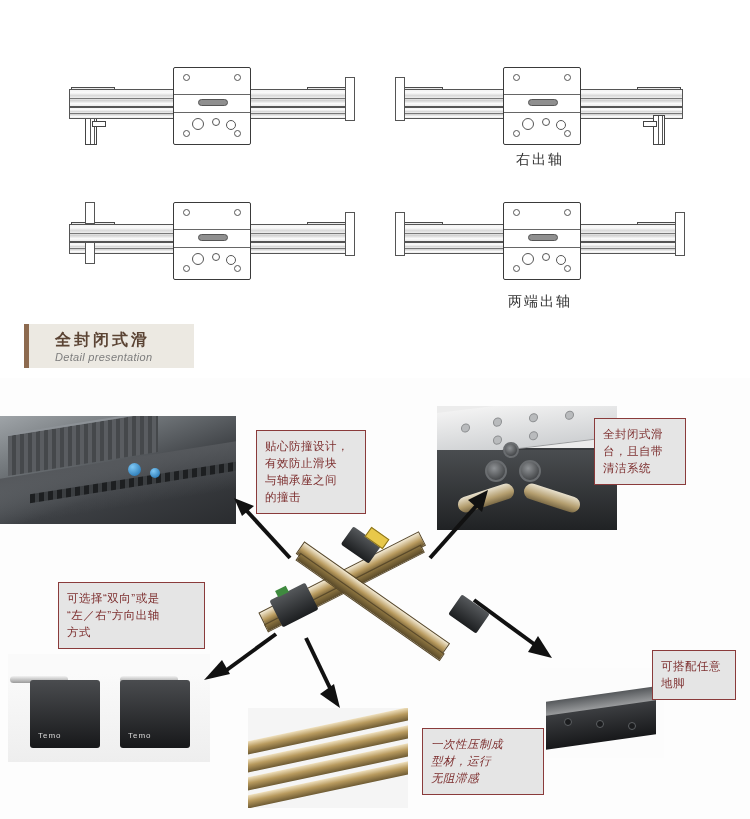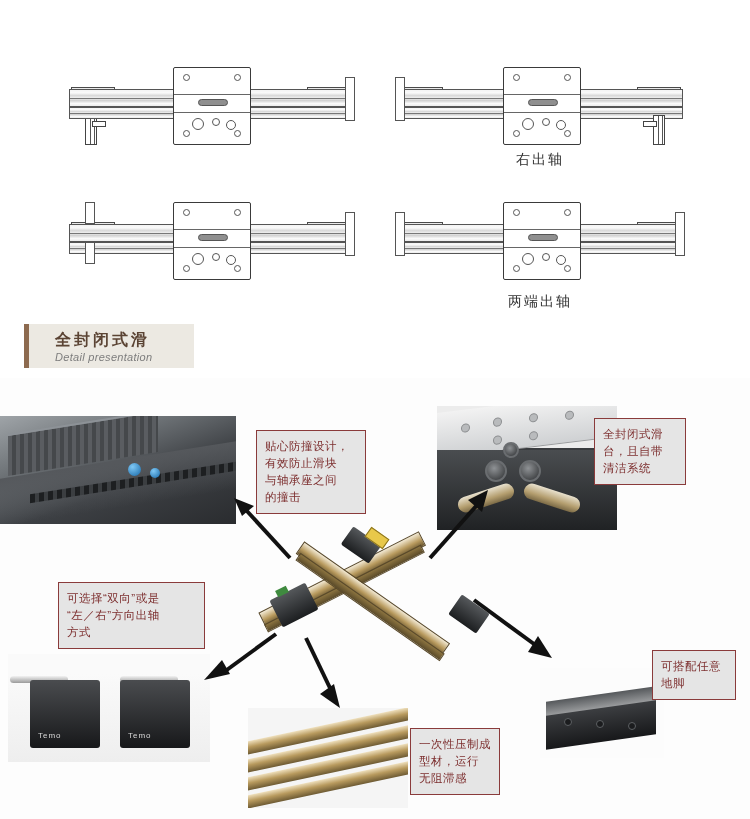--- a/index.html
+++ b/index.html
@@ -448,19 +448,19 @@
 的撞击</div>
 
   <div class="callout nobr" style="left:594px; top:40px; width:92px;">全封闭式滑
 台，且自带
 清洁系统</div>
 
   <div class="callout nobr" style="left:58px; top:204px; width:147px;">可选择“双向”或是
 “左／右”方向出轴
 方式</div>
 
-  <div class="callout nobr" style="left:410px; top:350px; width:90px;">一次性压制成
+  <div class="callout nobr" style="left:422px; top:350px; width:122px;font-style:italic;">一次性压制成
 型材，运行
 无阻滞感</div>
 
   <div class="callout nobr" style="left:652px; top:272px; width:84px;">可搭配任意
 地脚</div>
 </div>
 
 </body></html>

